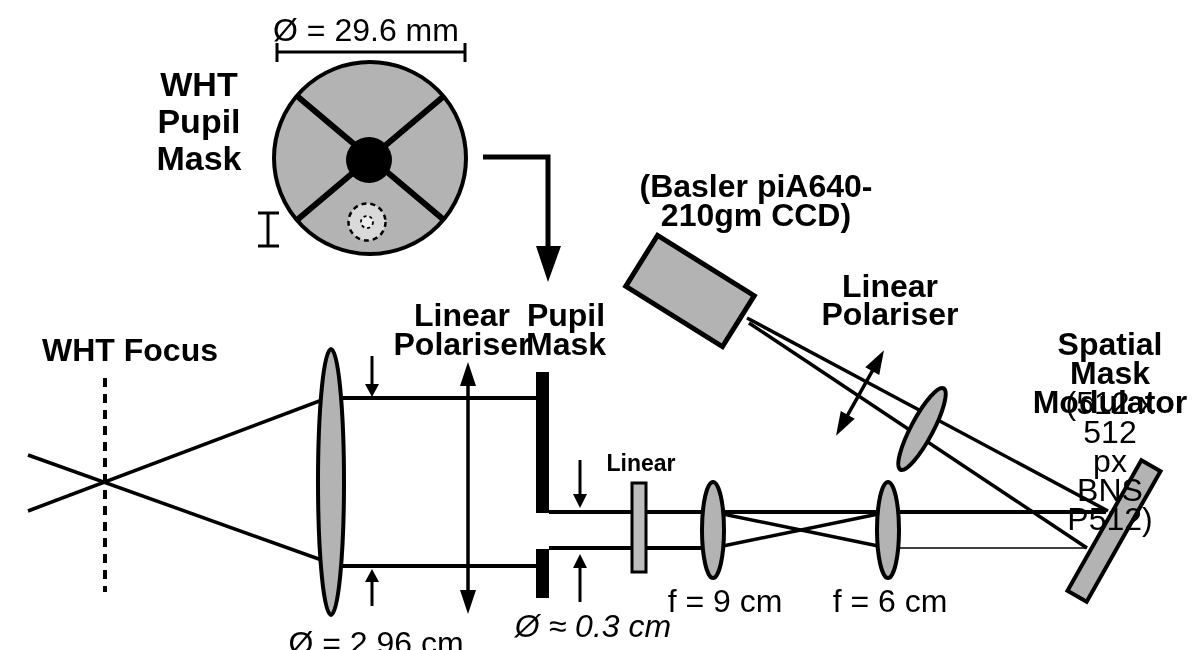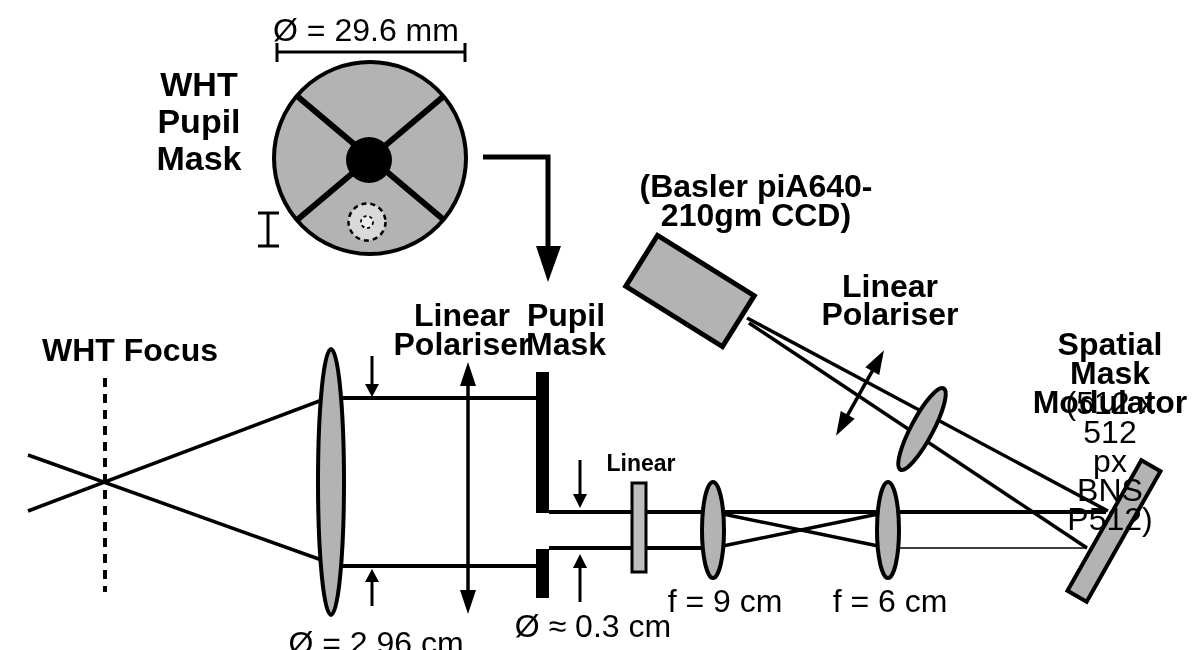--- a/index.html
+++ b/index.html
@@ -127,15 +127,15 @@
 
   <div class="lbl bold left-align" style="left:42px;top:336px;">WHT Focus</div>
   <div class="lbl bold" style="left:462px;top:301px;">Linear
 Polariser</div>
   <div class="lbl bold" style="left:566px;top:301px;">Pupil
 Mask</div>
   <div class="lbl bold small" style="left:641px;top:449px;">Linear</div>
   <div class="lbl" style="left:725px;top:587px;">f = 9 cm</div>
   <div class="lbl" style="left:890px;top:587px;">f = 6 cm</div>
   <div class="lbl" style="left:376px;top:629px;">Ø = 2.96 cm</div>
-  <div class="lbl" style="left:593px;top:612px;">Ø ≈ 0.3 cm</div>
+  <div class="lbl" style="left:593px;top:612px;font-style:italic;">Ø ≈ 0.3 cm</div>
 
 </div>
 
 </body></html>

